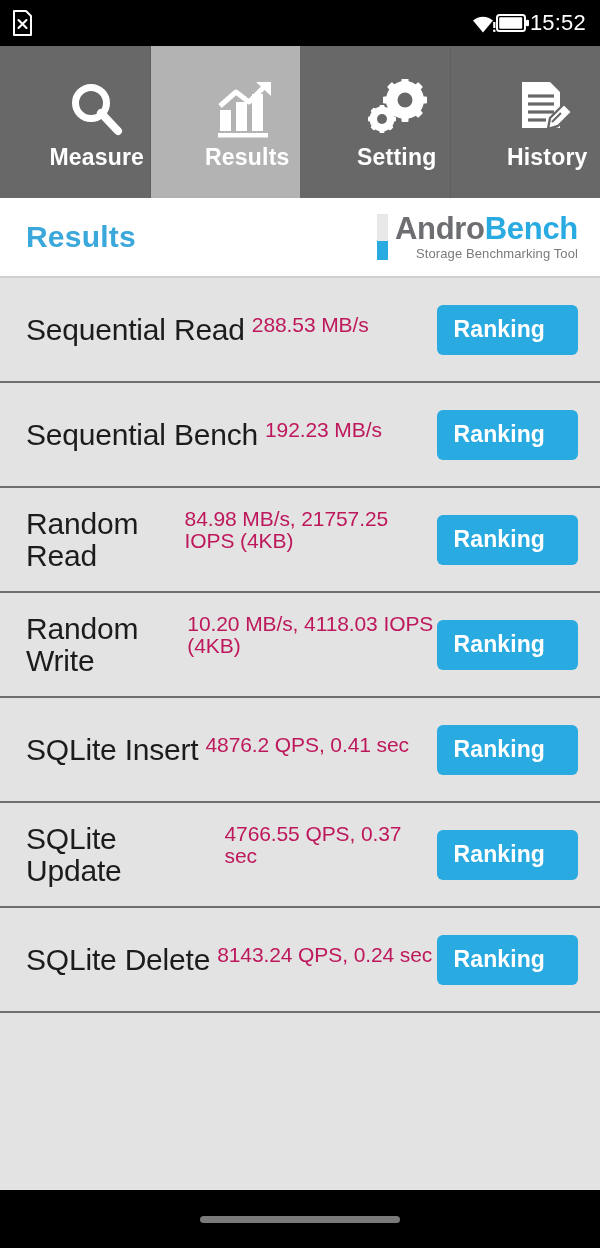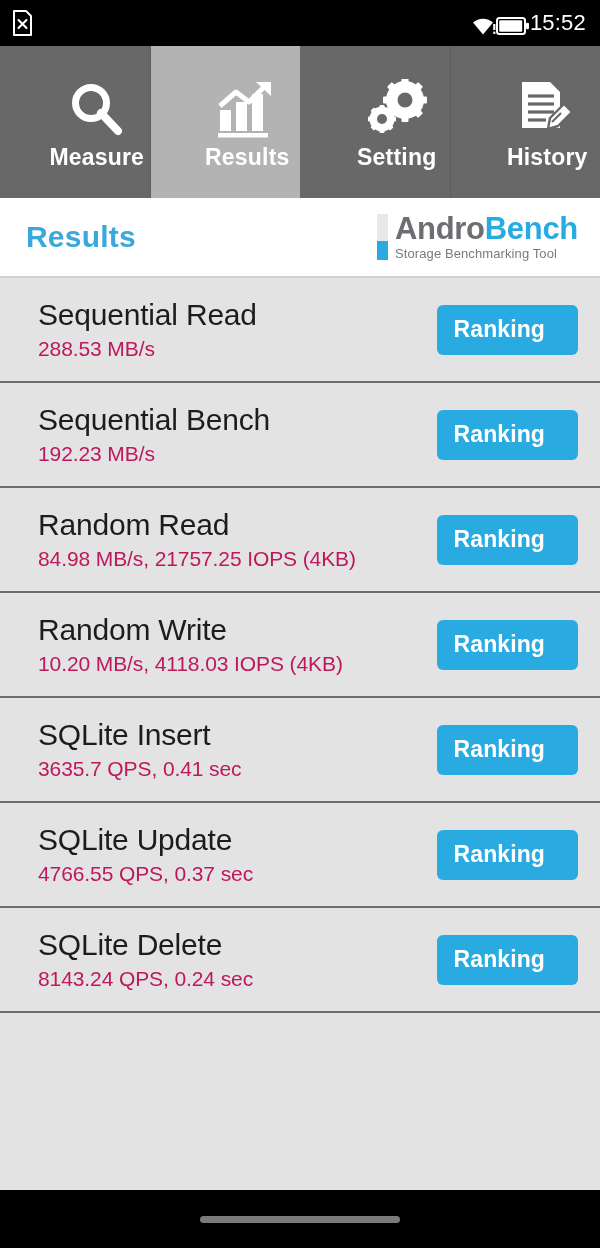--- a/index.html
+++ b/index.html
@@ -25,21 +25,21 @@
   .status-bar {
     height: 46px;
     background: #000000;
     display: flex;
     align-items: center;
     justify-content: space-between;
     padding: 0 14px 0 12px;
     flex: 0 0 auto;
   }
   .status-left { display: flex; align-items: center; gap: 10px; }
-  .status-right { display: flex; align-items: flex-end; }
+  .status-right { display: flex; align-items: center; }
 
   .sim-icon { width: 21px; height: 26px; position: relative; display: block; }
 
   .wifi-icon { width: 25px; height: 21px; display: block; }
 
   .battery-icon { width: 34px; height: 20px; display: block; }
 
   .status-time {
     color: #ffffff;
     font-size: 22px;
@@ -111,21 +111,21 @@
     gap: 7px;
   }
   .brand-bar {
     width: 11px;
     height: 46px;
     display: flex;
     flex-direction: column;
   }
   .brand-bar-top { flex: 1.45; background: #e8e8e8; }
   .brand-bar-bot { flex: 1; background: #29abe2; }
-  .brand-text { display: flex; flex-direction: column; }
+  .brand-text { display: flex; flex-direction: column; align-items: flex-end; }
   .brand-name {
     font-size: 31px;
     font-weight: bold;
     line-height: 1.02;
     letter-spacing: -0.3px;
   }
   .brand-andro { color: #6d6e71; }
   .brand-bench { color: #29abe2; }
   .brand-tagline {
     font-size: 13px;
@@ -142,21 +142,21 @@
   }
   .result-row {
     height: 105px;
     display: flex;
     align-items: center;
     justify-content: space-between;
     padding: 0 22px 0 26px;
     border-bottom: 2px solid #6e6e6e;
     background: #e3e3e3;
   }
-  .result-info { display: flex; flex-direction: column; gap: 7px; margin-left: 12px; }
+  .result-info { display: flex; flex-direction: row; gap: 7px; }
   .result-name {
     font-size: 30px;
     color: #1c1c1c;
     line-height: 1.05;
     letter-spacing: -0.2px;
   }
   .result-value {
     font-size: 21px;
     color: #be185d;
     line-height: 1.05;
@@ -344,21 +344,21 @@
       <div class="result-info">
         <span class="result-name">Random Write</span>
         <span class="result-value">10.20 MB/s, 4118.03 IOPS (4KB)</span>
       </div>
       <button class="ranking-btn">Ranking</button>
     </div>
 
     <div class="result-row">
       <div class="result-info">
         <span class="result-name">SQLite Insert</span>
-        <span class="result-value">3635.7 QPS, 0.41 sec</span>
+        <span class="result-value">4876.2 QPS, 0.41 sec</span>
       </div>
       <button class="ranking-btn">Ranking</button>
     </div>
 
     <div class="result-row">
       <div class="result-info">
         <span class="result-name">SQLite Update</span>
         <span class="result-value">4766.55 QPS, 0.37 sec</span>
       </div>
       <button class="ranking-btn">Ranking</button>

